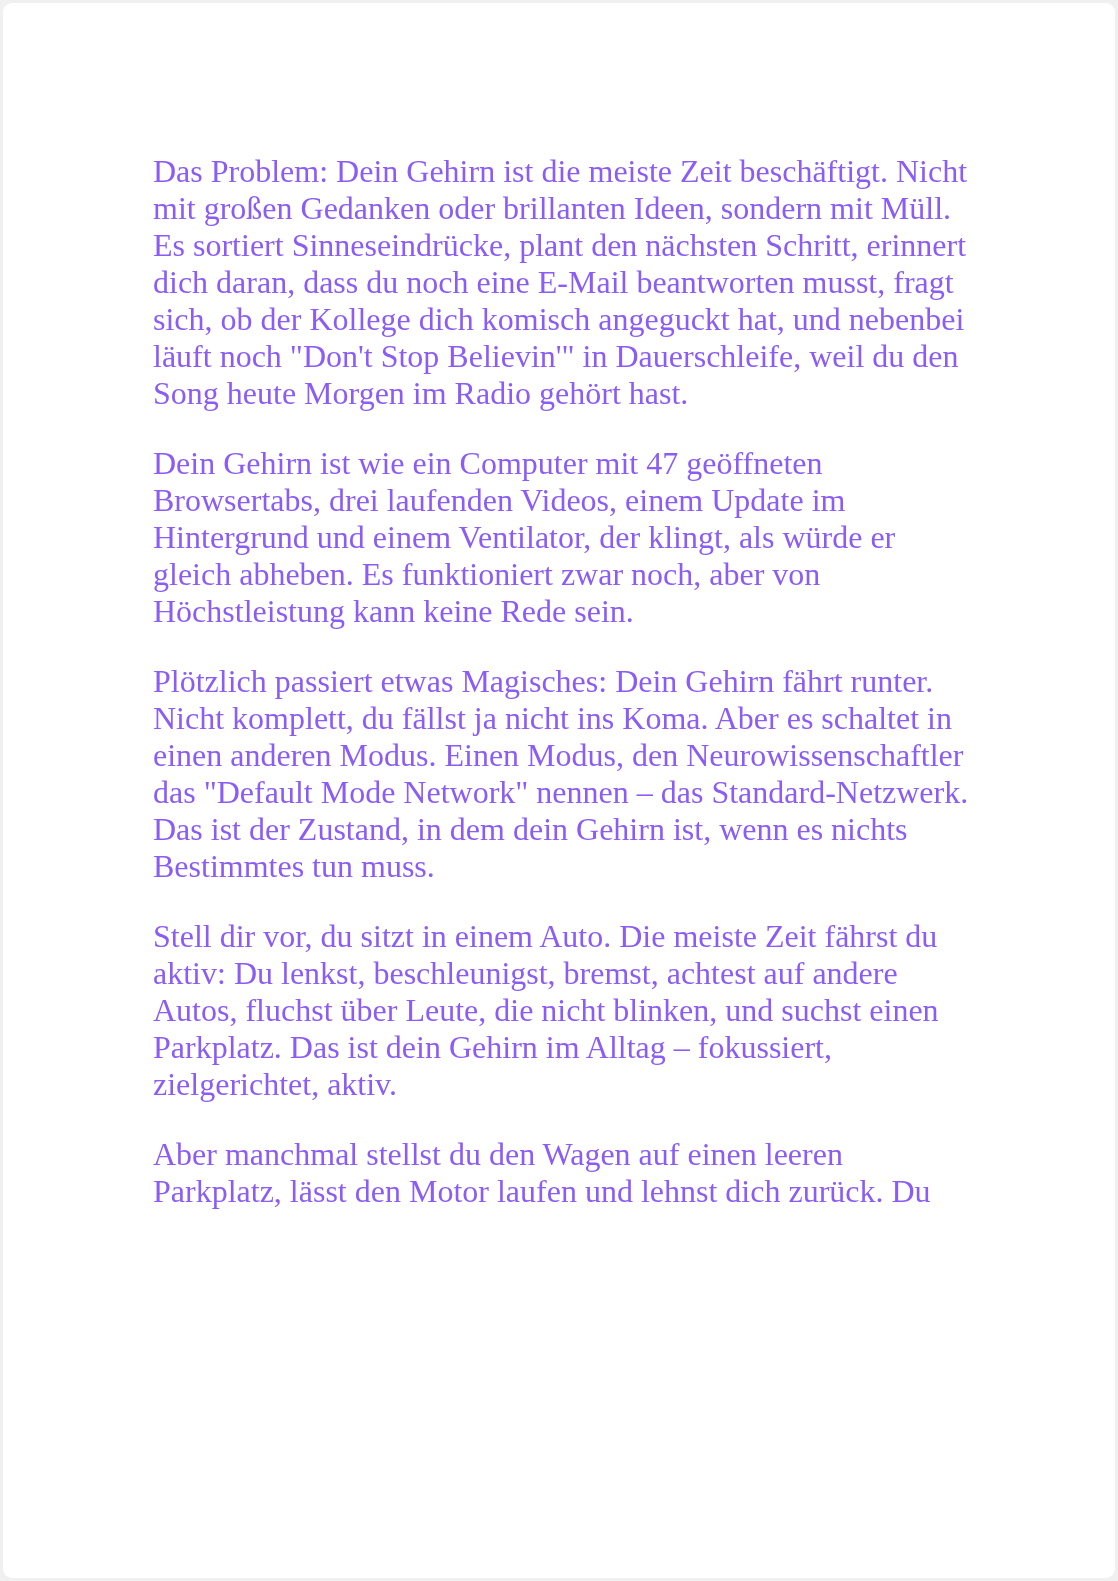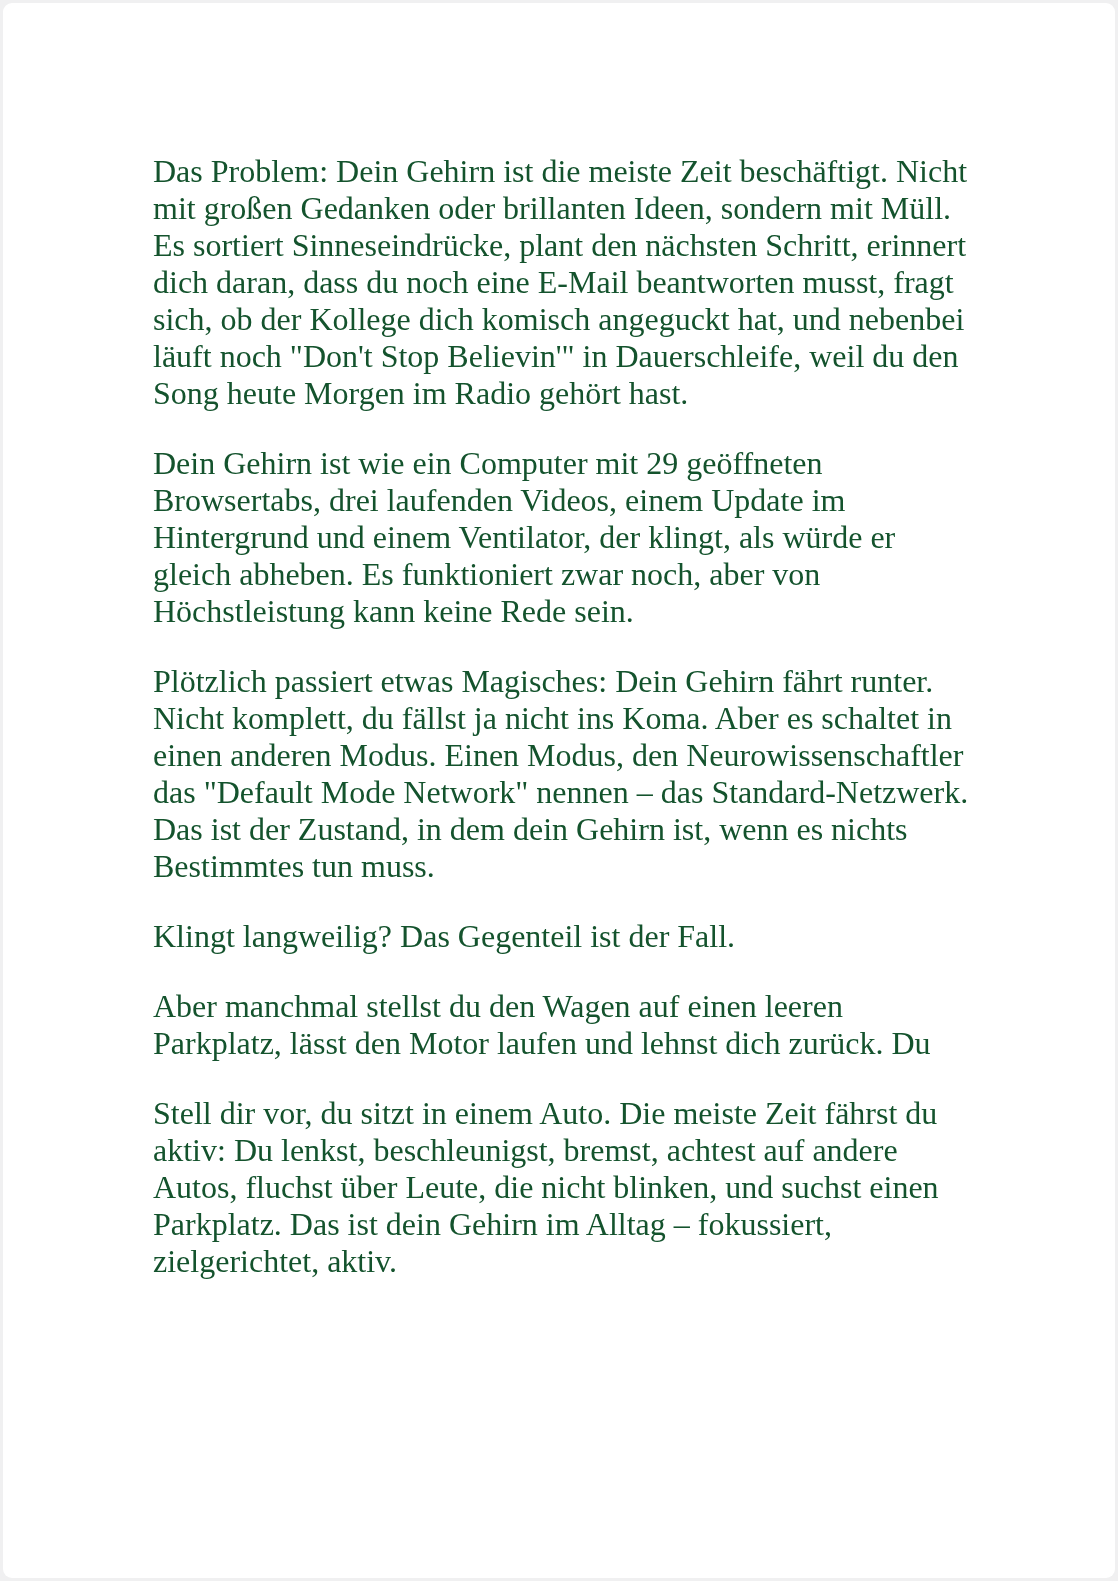--- a/index.html
+++ b/index.html
@@ -13,21 +13,21 @@
     background: #ffffff;
     border-radius: 9px;
     margin: 3px;
     min-height: 1575px;
     box-sizing: border-box;
     width: 1112px;
   }
   .content {
     box-sizing: border-box;
     padding: 150px 98px 80px 150px;
-    color: #14532d;
+    color: #8b5cf6;
     font-size: 32px;
     line-height: 37px;
   }
   .content p {
     margin: 0 0 33px 0;
     white-space: pre-line; 
   }
   .content p:last-child {
     margin-bottom: 0;
   }
@@ -37,33 +37,32 @@
 
 <div class="page">
   <main class="content">
     <p>Das Problem: Dein Gehirn ist die meiste Zeit beschäftigt. Nicht
 mit großen Gedanken oder brillanten Ideen, sondern mit Müll.
 Es sortiert Sinneseindrücke, plant den nächsten Schritt, erinnert
 dich daran, dass du noch eine E-Mail beantworten musst, fragt
 sich, ob der Kollege dich komisch angeguckt hat, und nebenbei
 läuft noch "Don't Stop Believin'" in Dauerschleife, weil du den
 Song heute Morgen im Radio gehört hast.</p>
-    <p>Dein Gehirn ist wie ein Computer mit 29 geöffneten
+    <p>Dein Gehirn ist wie ein Computer mit 47 geöffneten
 Browsertabs, drei laufenden Videos, einem Update im
 Hintergrund und einem Ventilator, der klingt, als würde er
 gleich abheben. Es funktioniert zwar noch, aber von
 Höchstleistung kann keine Rede sein.</p>
     <p>Plötzlich passiert etwas Magisches: Dein Gehirn fährt runter.
 Nicht komplett, du fällst ja nicht ins Koma. Aber es schaltet in
 einen anderen Modus. Einen Modus, den Neurowissenschaftler
 das "Default Mode Network" nennen – das Standard-Netzwerk.
 Das ist der Zustand, in dem dein Gehirn ist, wenn es nichts
 Bestimmtes tun muss.</p>
-    <p>Klingt langweilig? Das Gegenteil ist der Fall.</p>
-    <p>Aber manchmal stellst du den Wagen auf einen leeren
-Parkplatz, lässt den Motor laufen und lehnst dich zurück. Du</p>
     <p>Stell dir vor, du sitzt in einem Auto. Die meiste Zeit fährst du
 aktiv: Du lenkst, beschleunigst, bremst, achtest auf andere
 Autos, fluchst über Leute, die nicht blinken, und suchst einen
 Parkplatz. Das ist dein Gehirn im Alltag – fokussiert,
 zielgerichtet, aktiv.</p>
+    <p>Aber manchmal stellst du den Wagen auf einen leeren
+Parkplatz, lässt den Motor laufen und lehnst dich zurück. Du</p>
   </main>
 </div>
 
 </body></html>

